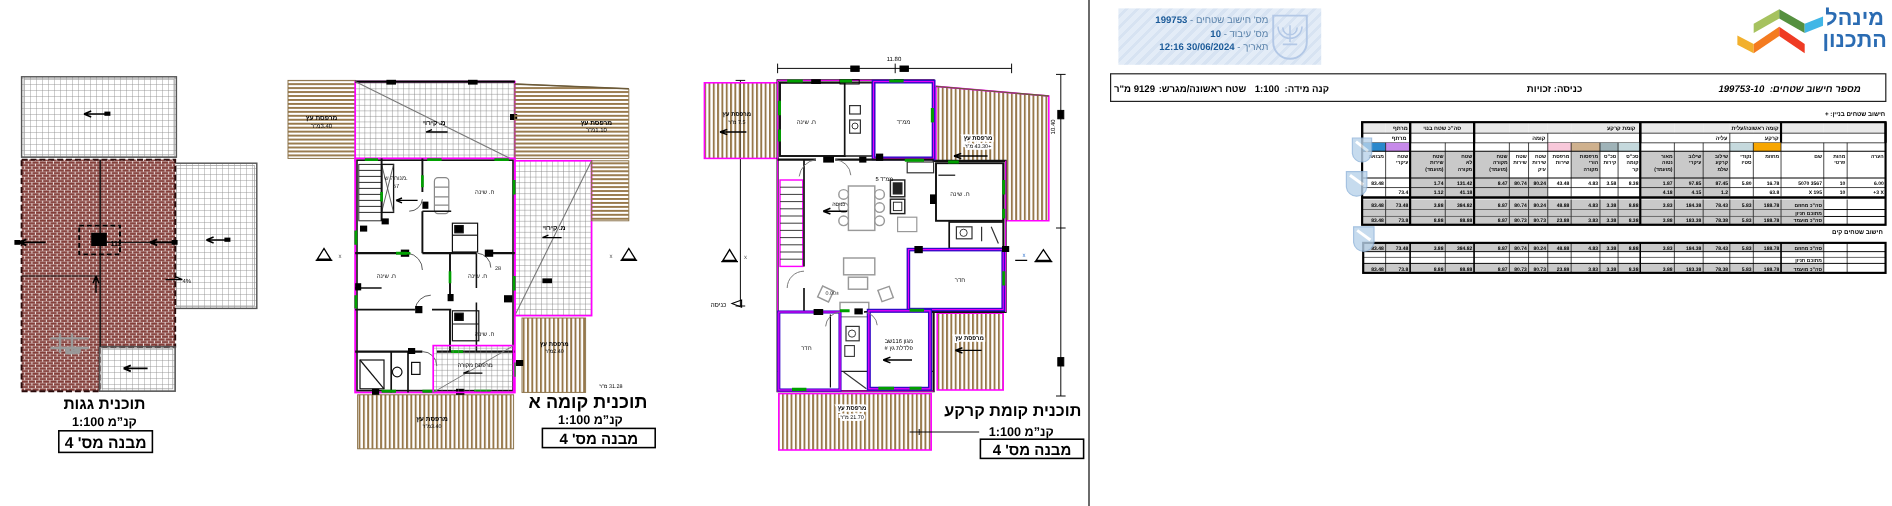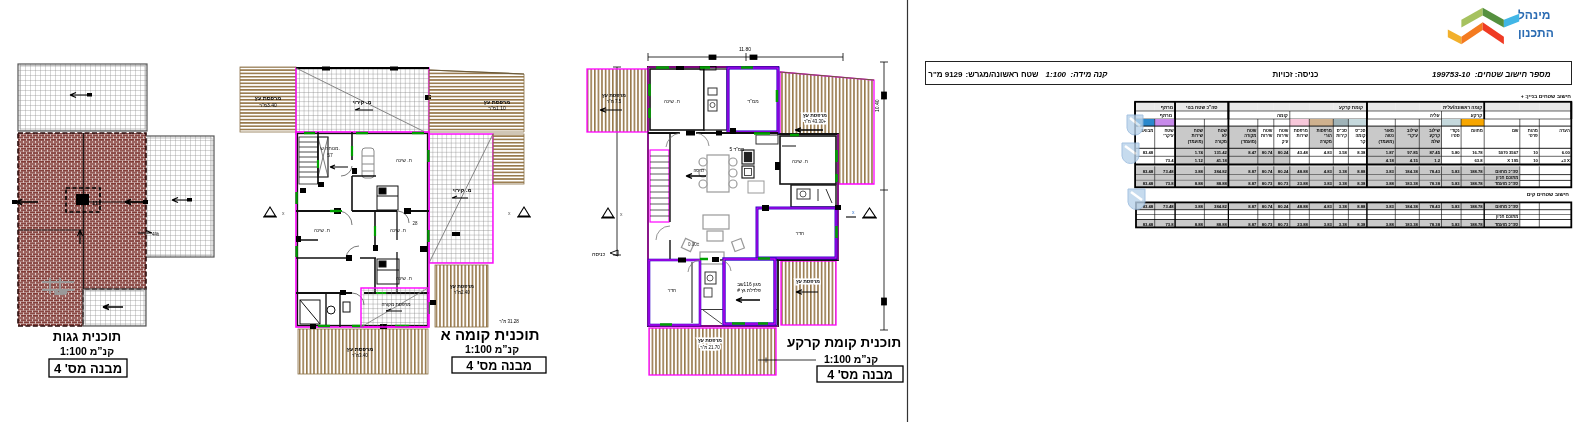--- a/index.html
+++ b/index.html
@@ -846,24 +846,39 @@
 <g>
 <polygon points="1461.4,19.8 1482.7,7.8 1482.7,15.4 1461.4,27.4" fill="#a6c25f"></polygon>
 <polygon points="1482.7,7.8 1503.9,19.8 1503.9,27.4 1482.7,15.4" fill="#55903f"></polygon>
 <polygon points="1503.9,19.8 1519.2,13.8 1519.2,21.4 1503.9,27.4" fill="#41b6e6"></polygon>
 <polygon points="1447.8,29.6 1461.4,36.7 1461.4,44.3 1447.8,37.2" fill="#f2b02c"></polygon>
 <polygon points="1461.4,36.7 1482.7,22.3 1482.7,29.9 1461.4,44.3" fill="#f47b20"></polygon>
 <polygon points="1482.7,22.3 1503.9,36.7 1503.9,44.3 1482.7,29.9" fill="#ef3b24"></polygon>
 </g>
 </svg>
 
-
-<div style="position:absolute;left:1518px;top:6px;width:55px;text-align:left;direction:rtl;font-size:12px;line-height:18px;font-weight:bold;color:#2b6cb3;">מינהל<br>התכנון</div>
+<div style="position:absolute;left:932px;top:7px;width:169px;height:47px;background:
+repeating-linear-gradient(135deg,#e3ecf7 0 4px,#d7e3f2 4px 6.5px);overflow:hidden;">
+
+<svg width="40" height="44" style="position:absolute;right:6px;top:2px">
+<g fill="none" stroke="#b3c8e6" stroke-width="1.6">
+<path d="M6 4 h28 v22 a14 14 0 0 1 -14 14 a14 14 0 0 1 -14 -14 z"></path>
+<path d="M20 12 v14 M14 14 a6 6 0 0 0 12 0 M10 13 a10 10 0 0 0 20 0 M14 28 h12" stroke-width="1.3"></path>
+</g>
+      </svg>
+
+<div style="position:absolute;right:44px;top:4px;text-align:right;direction:rtl;font-size:8px;line-height:11.5px;color:#5b83ab;white-space:nowrap;">
+מס' חישוב שטחים - <b style="color:#1c5b99">199753</b><br>
+מס' עיבוד - <b style="color:#1c5b99">10</b><br>
+תאריך - <b style="color:#1c5b99">30/06/2024 12:16</b></div>
+</div>
+
+<div style="position:absolute;left:1518px;top:6px;width:55px;text-align:center;direction:rtl;font-size:18px;line-height:18px;font-weight:bold;color:#2b6cb3;">מינהל<br>התכנון</div>
 
 <div style="position:absolute;left:925px;top:61px;width:644.5px;height:22px;border:1.6px solid #222;direction:rtl;font-size:8px;font-weight:bold;color:#000;">
 <span style="position:absolute;right:20px;top:7.5px;font-style:italic;">מספר חישוב שטחים:&nbsp; 199753-10</span>
 <span style="position:absolute;right:252px;top:7.5px;">כניסה: זכויות</span>
-<span style="position:absolute;right:463px;top:7.5px;font-style:italic;">קנה מידה:&nbsp; 1:100</span>
+<span style="position:absolute;right:463px;top:7.5px;">קנה מידה:&nbsp; 1:100</span>
 <span style="position:absolute;right:532px;top:7.5px;">שטח ראשונה/מגרש:</span>
 <span style="position:absolute;right:608px;top:7.5px;">9129 מ"ר</span>
 </div>
 <div style="position:absolute;right:6px;top:93px;font-size:5.2px;font-weight:bold;direction:rtl;">חישוב שטחים בניין: +</div>
 <div style="position:absolute;right:8px;top:191px;font-size:5.2px;font-weight:bold;direction:rtl;">חישוב שטחים קים</div>
 </div>
 </body></html>

